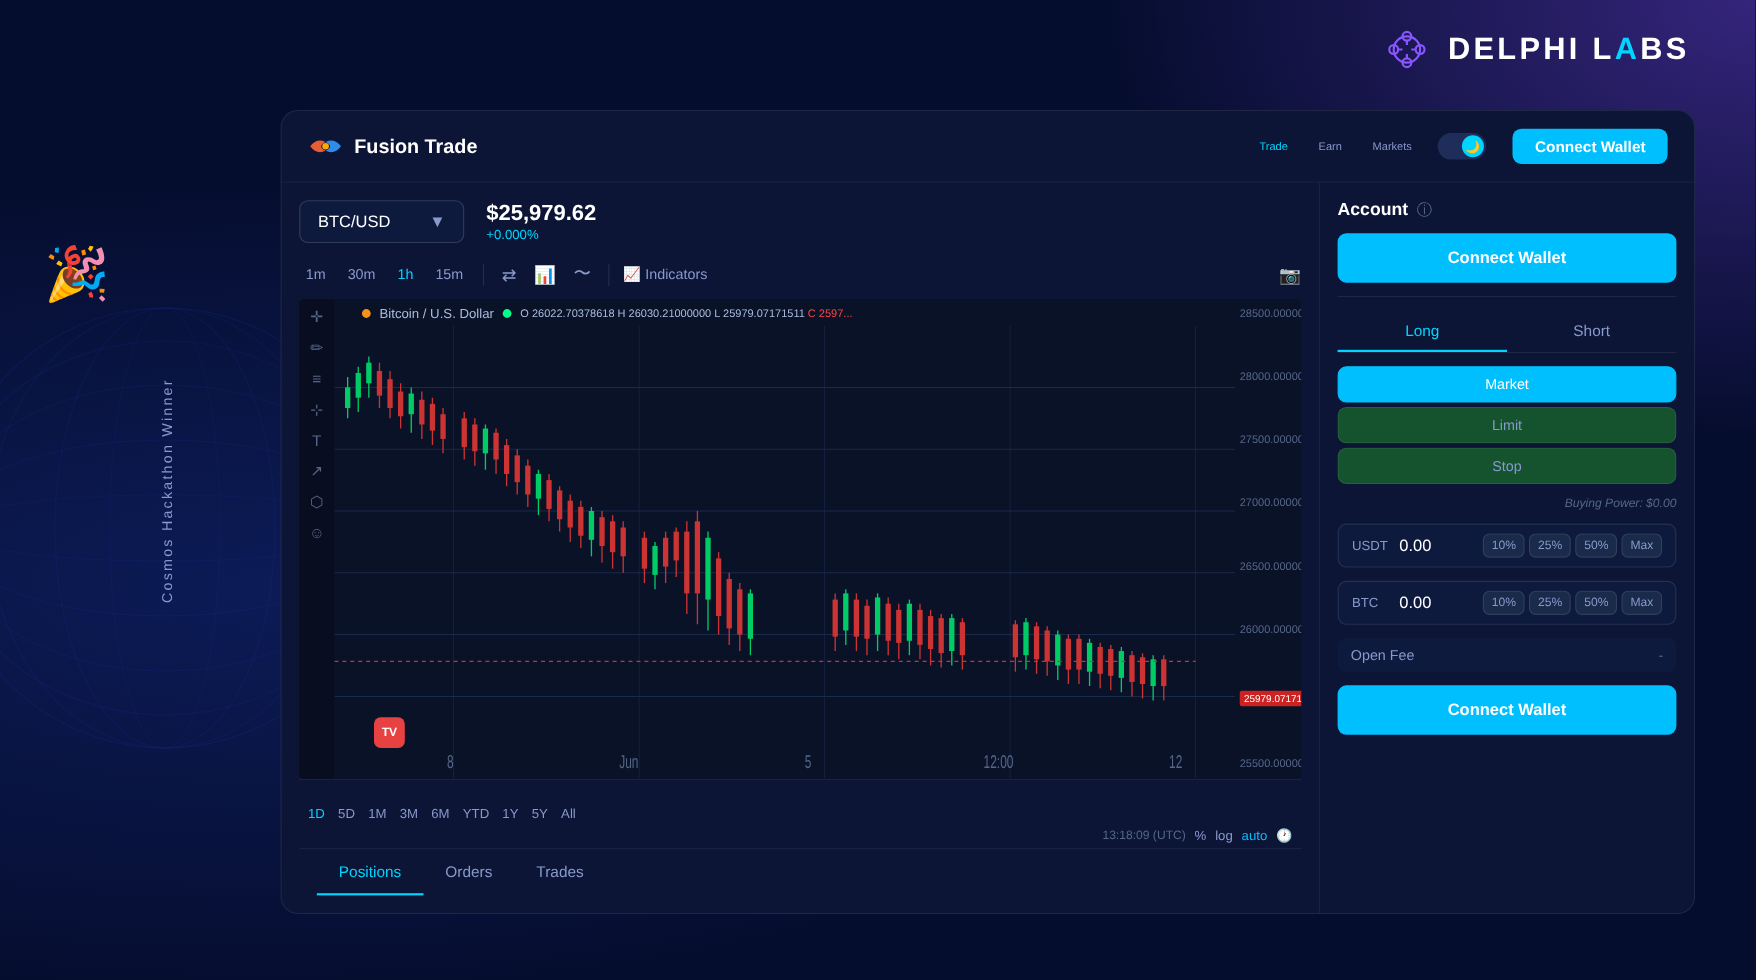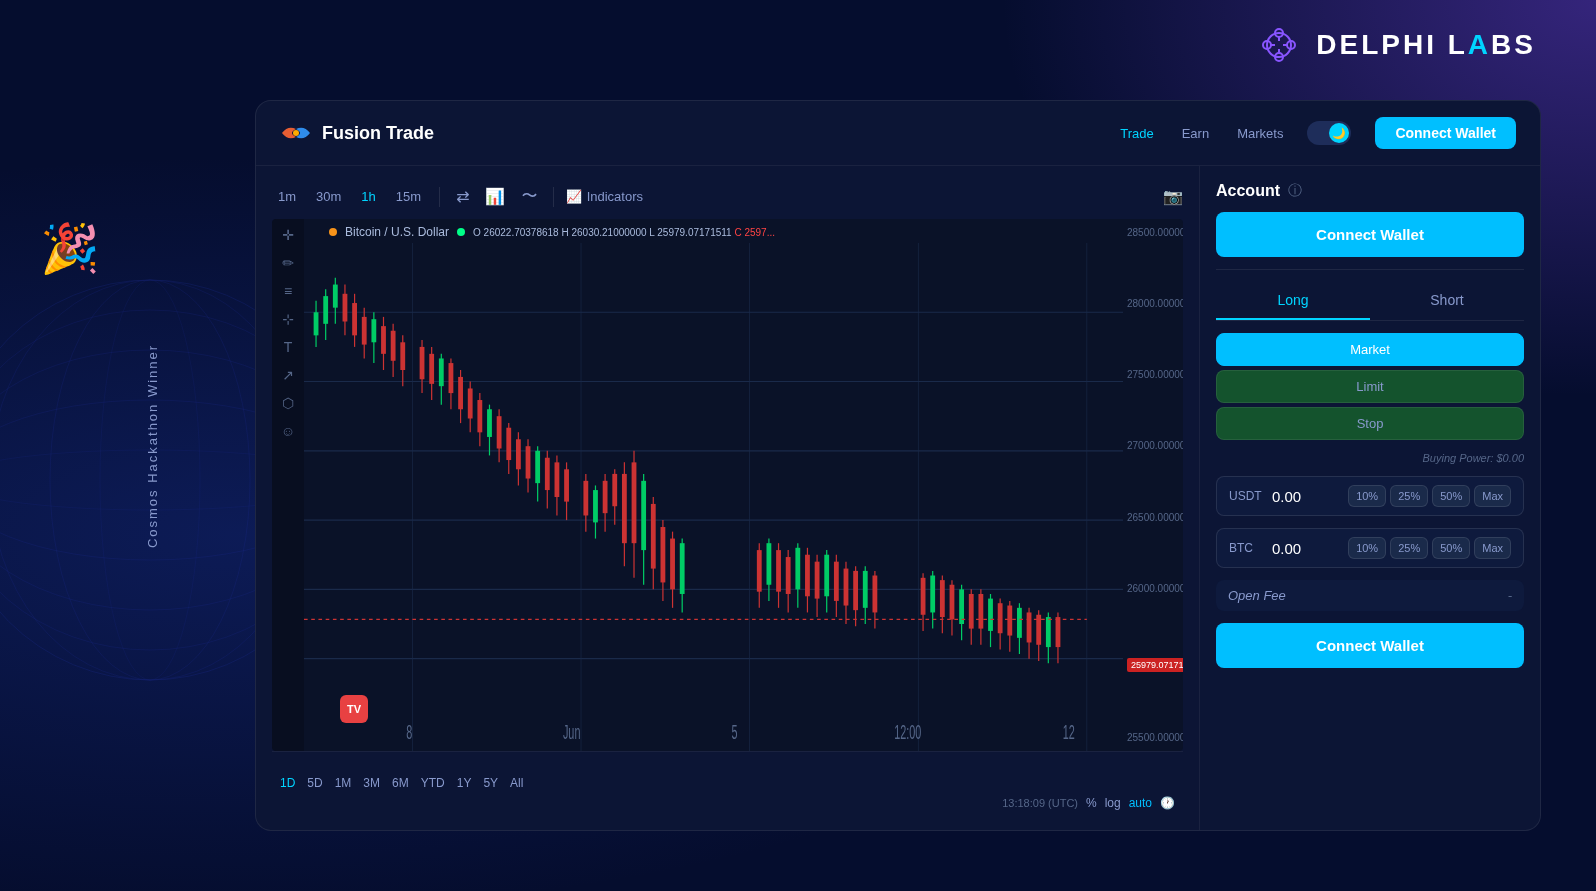--- a/index.html
+++ b/index.html
@@ -120,21 +120,21 @@
       font-size: 18px;
       font-weight: 600;
     }
     .nav-links {
       display: flex;
       gap: 28px;
       align-items: center;
     }
     .nav-link {
       color: #8899cc;
-      font-size: 13px;
+      font-size: 10px;
       cursor: pointer;
       text-decoration: none;
     }
     .nav-link.active {
       color: #00d4ff;
     }
     .theme-toggle {
       width: 44px; height: 24px;
       background: #1e2d5a;
       border-radius: 12px;
@@ -492,21 +492,20 @@
       padding: 4px 7px;
       cursor: pointer;
     }
     .open-fee-row {
       display: flex;
       justify-content: space-between;
       align-items: flex-start;
       padding: 8px 12px;
       background: #0e1a3d;
       border-radius: 8px;
-      font-style: italic;
     }
     .open-fee-label { color: #8899cc; font-size: 13px; }
     .open-fee-value { color: #556688; font-size: 13px; }
 
     
     ::-webkit-scrollbar { display: none; }
   </style>
 </head>
 <body>
 
@@ -580,20 +579,30 @@
     <div class="theme-toggle">
       <div class="theme-toggle-knob">🌙</div>
     </div>
     <button class="connect-wallet-nav">Connect Wallet</button>
   </div>
 
   <div class="main-content">
 
     <div class="chart-panel">
 
+      <div class="symbol-row">
+        <div class="symbol-selector">
+          <span>BTC/USD</span>
+          <span class="chevron">▼</span>
+        </div>
+        <div class="price-info">
+          <span class="price-value">$25,979.62</span>
+          <span class="price-change">+0.000%</span>
+        </div>
+      </div>
 
       <div class="chart-toolbar">
         <button class="time-btn">1m</button>
         <button class="time-btn">30m</button>
         <button class="time-btn active">1h</button>
         <button class="time-btn">15m</button>
         <div class="toolbar-sep"></div>
         <button class="toolbar-icon-btn">⇄</button>
         <button class="toolbar-icon-btn">📊</button>
         <button class="toolbar-icon-btn">〜</button>
@@ -827,20 +836,27 @@
         <button class="period-btn">All</button>
         <div class="chart-time">
           <span>13:18:09 (UTC)</span>
           <button class="period-btn">%</button>
           <button class="period-btn">log</button>
           <button class="period-btn" style="color:#00bfff">auto</button>
           <button class="period-btn">🕐</button>
         </div>
       </div>
 
+      <div class="bottom-tabs">
+        <div class="tab-bar">
+          <div class="tab active">Positions</div>
+          <div class="tab">Orders</div>
+          <div class="tab">Trades</div>
+        </div>
+      </div>
     </div>
 
     <div class="trading-panel">
 
       <div class="account-header">
         <span class="account-title">Account</span>
         <span class="info-icon">ⓘ</span>
       </div>
 
       <button class="connect-wallet-btn">Connect Wallet</button>

